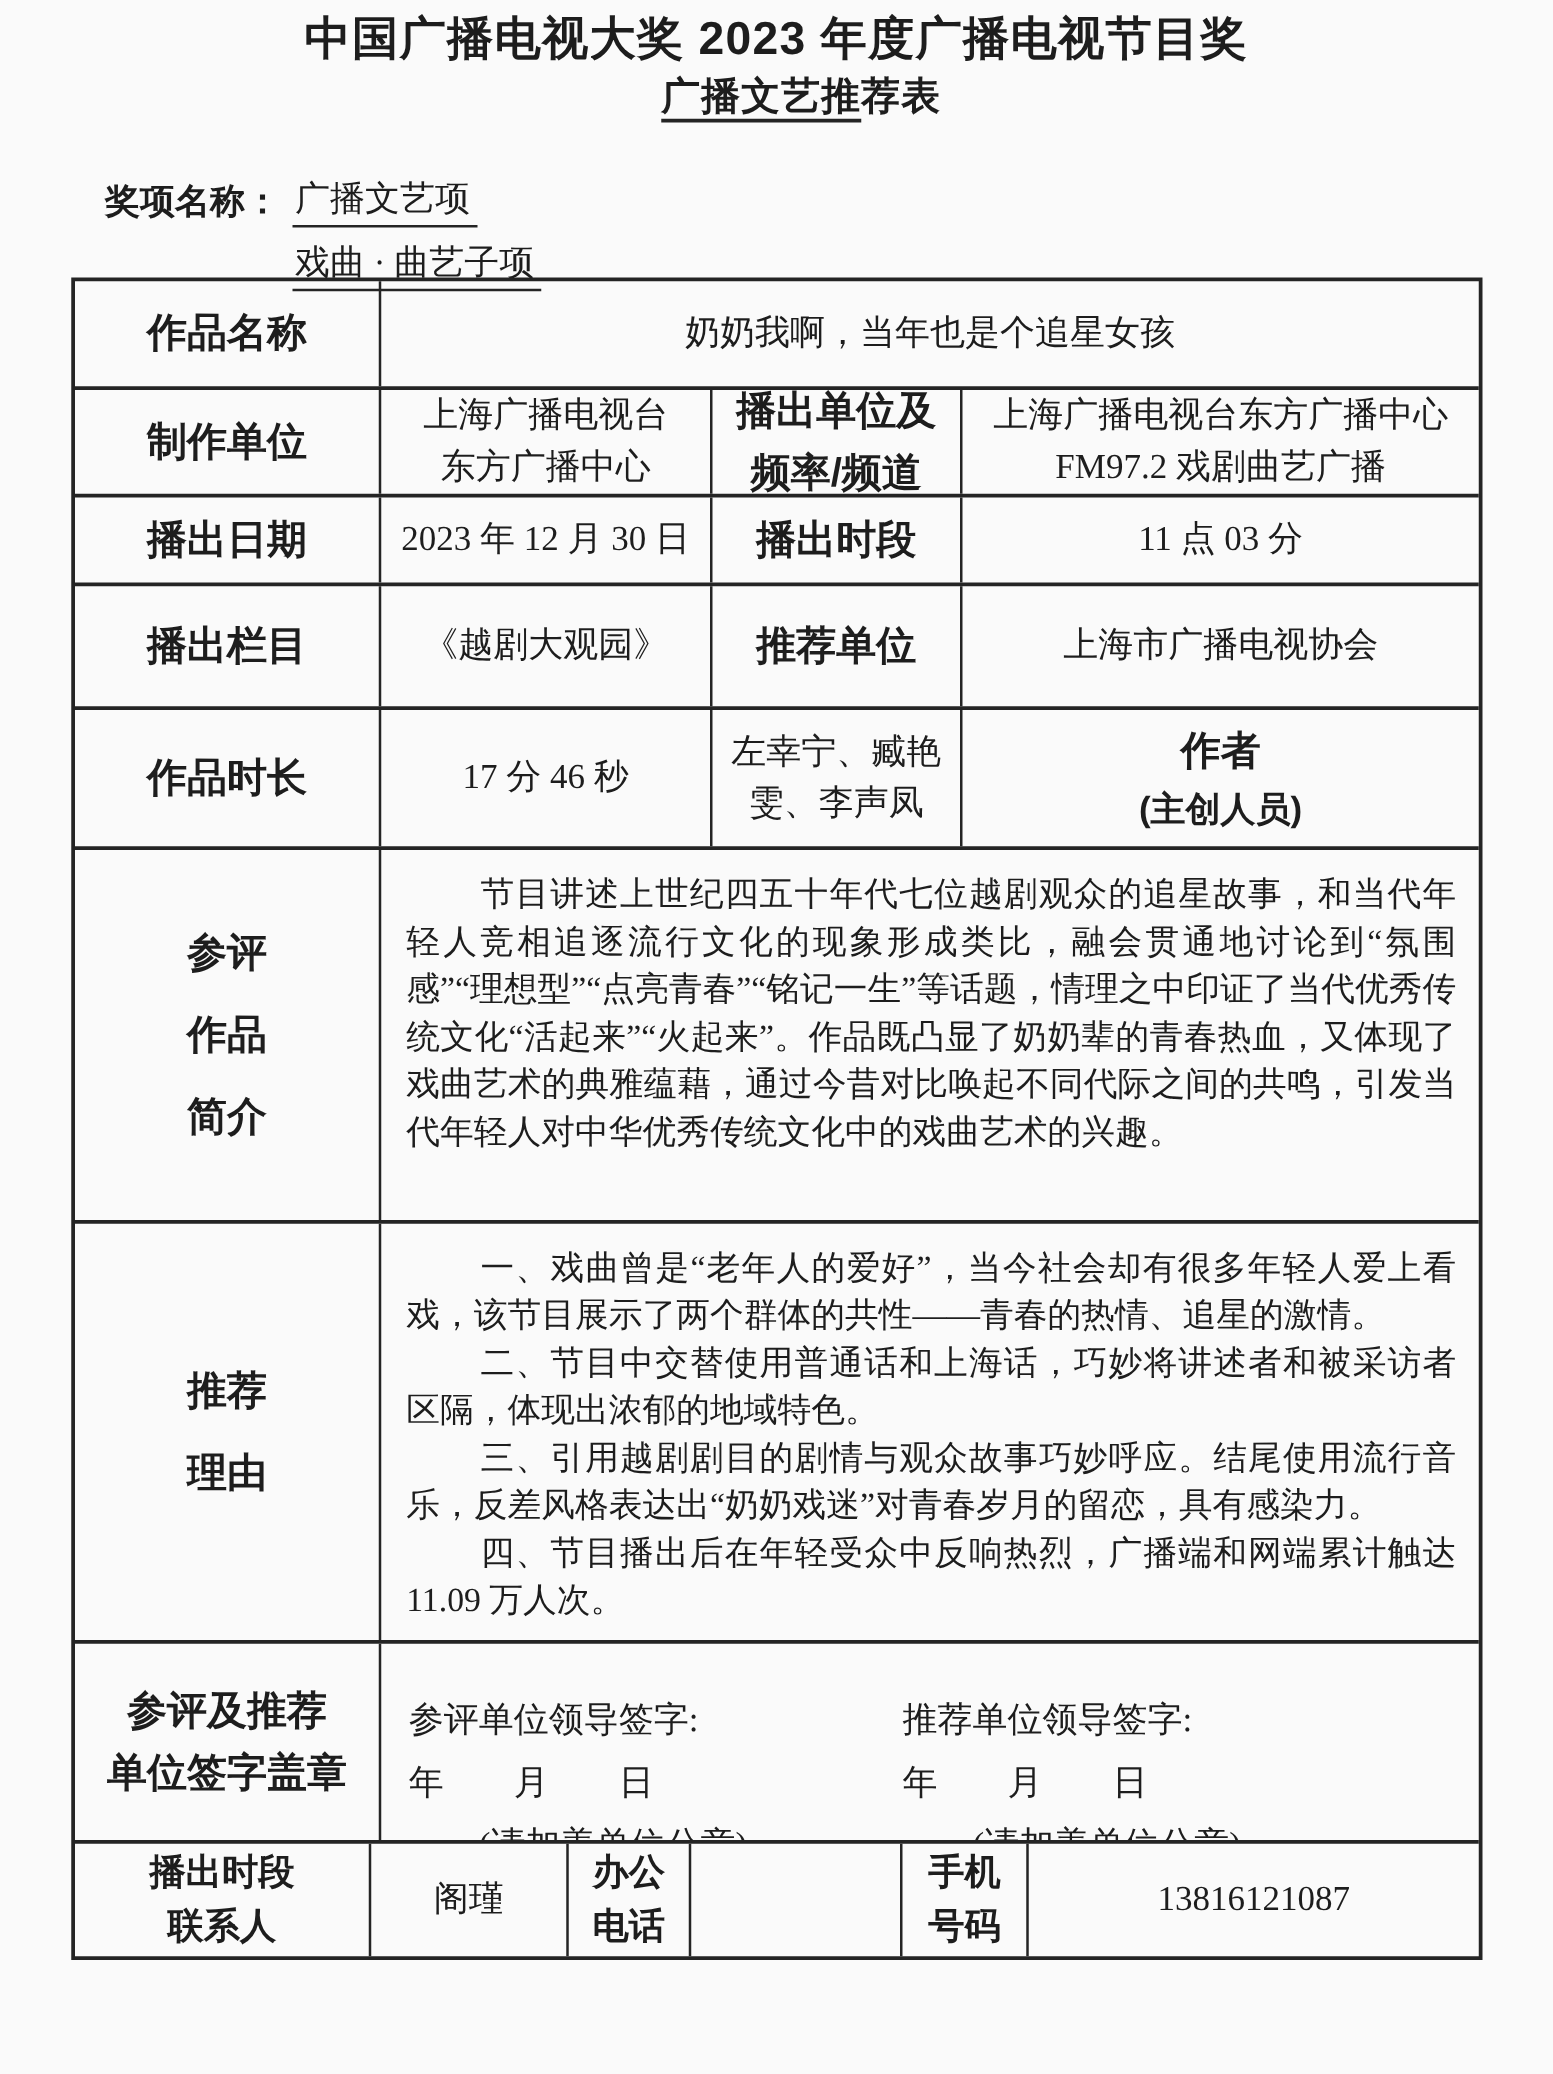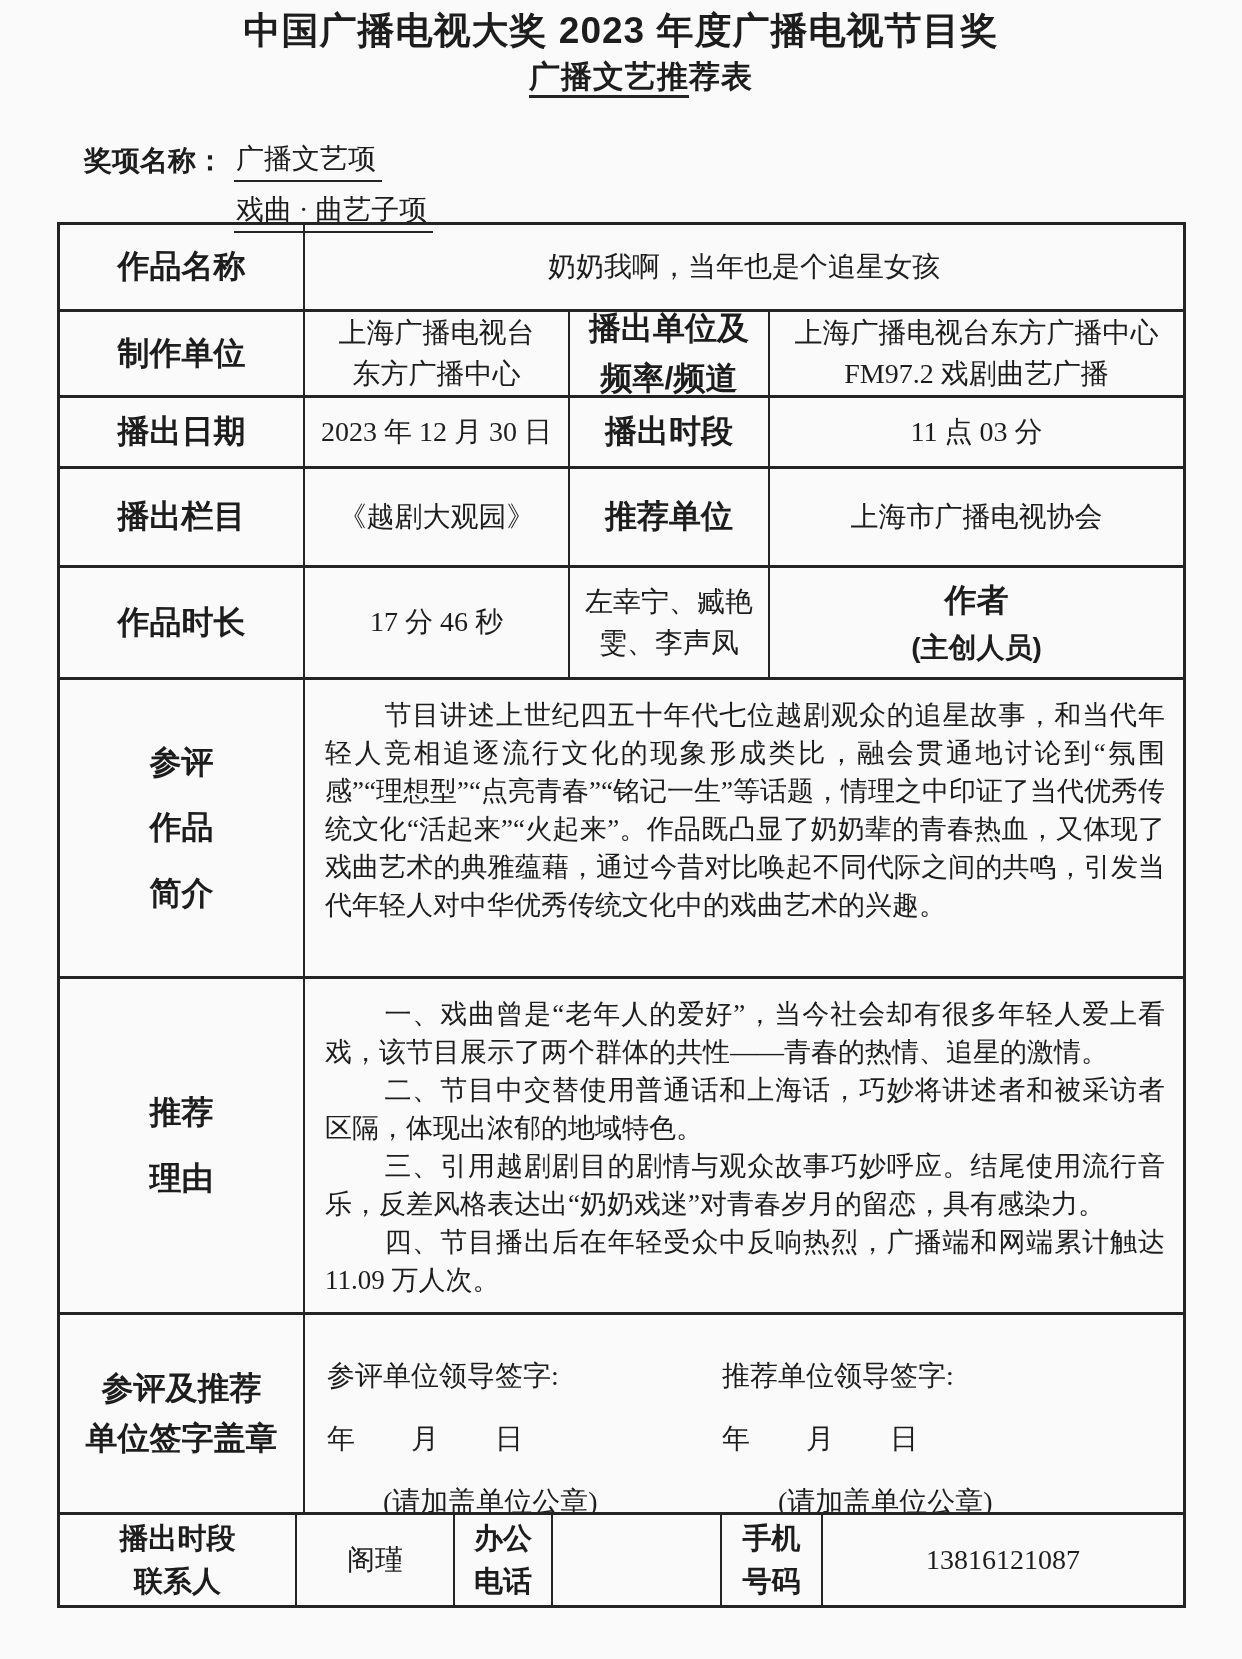--- a/index.html
+++ b/index.html
@@ -73,40 +73,40 @@
     font-size:29px;line-height:1.5;
   }
   .val{font-family:var(--serif);font-size:28px;line-height:1.45;}
   .r-work{grid-template-columns:243px 1fr;height:84px;}
   .r-producer{grid-template-columns:243px 265px 200px 1fr;height:86px;}
   .r-date{grid-template-columns:243px 265px 200px 1fr;height:71px;}
   .r-program{grid-template-columns:243px 265px 200px 1fr;height:99px;}
   .r-duration{grid-template-columns:243px 265px 200px 1fr;height:112px;}
   .r-summary{grid-template-columns:243px 1fr;height:299px;}
   .r-reasons{grid-template-columns:243px 1fr;height:336px;}
-  .r-sign{grid-template-columns:243px 1fr;height:200px;}
+  .r-sign{grid-template-columns:243px 1fr;height:160px;}
   .r-contact{grid-template-columns:235px 158px 98px 169px 101px 1fr;height:93px;}
   .stack-gap{display:flex;flex-direction:column;gap:16px;align-items:center;justify-content:center;}
   .textcell{
     align-items:stretch;justify-content:flex-start;
     text-align:justify;
     padding:16px 18px 2px 20px;
   }
   .textcell p{
     font-size:27px;line-height:38px;
     text-indent:2.2em;
   }
   .author-sub{font-size:28px;}
   
   .signcell{
     align-items:stretch;justify-content:flex-start;
     display:grid;grid-template-columns:395px 1fr;
     padding:42px 0 0 22px;text-align:left;
   }
-  .signblock{display:flex;flex-direction:column;gap:25px;font-size:28px;}
+  .signblock{display:flex;flex-direction:column;gap:12px;font-size:28px;}
   .seal{padding-left:2em;}
   
   .empty-cell{min-height:100%;}
 </style>
 </head>
 <body>
 
 <div class="title">中国广播电视大奖 2023 年度广播电视节目奖</div>
 <div class="subtitle">
   <span class="u-part">广播文艺推</span><span>荐表</span>

